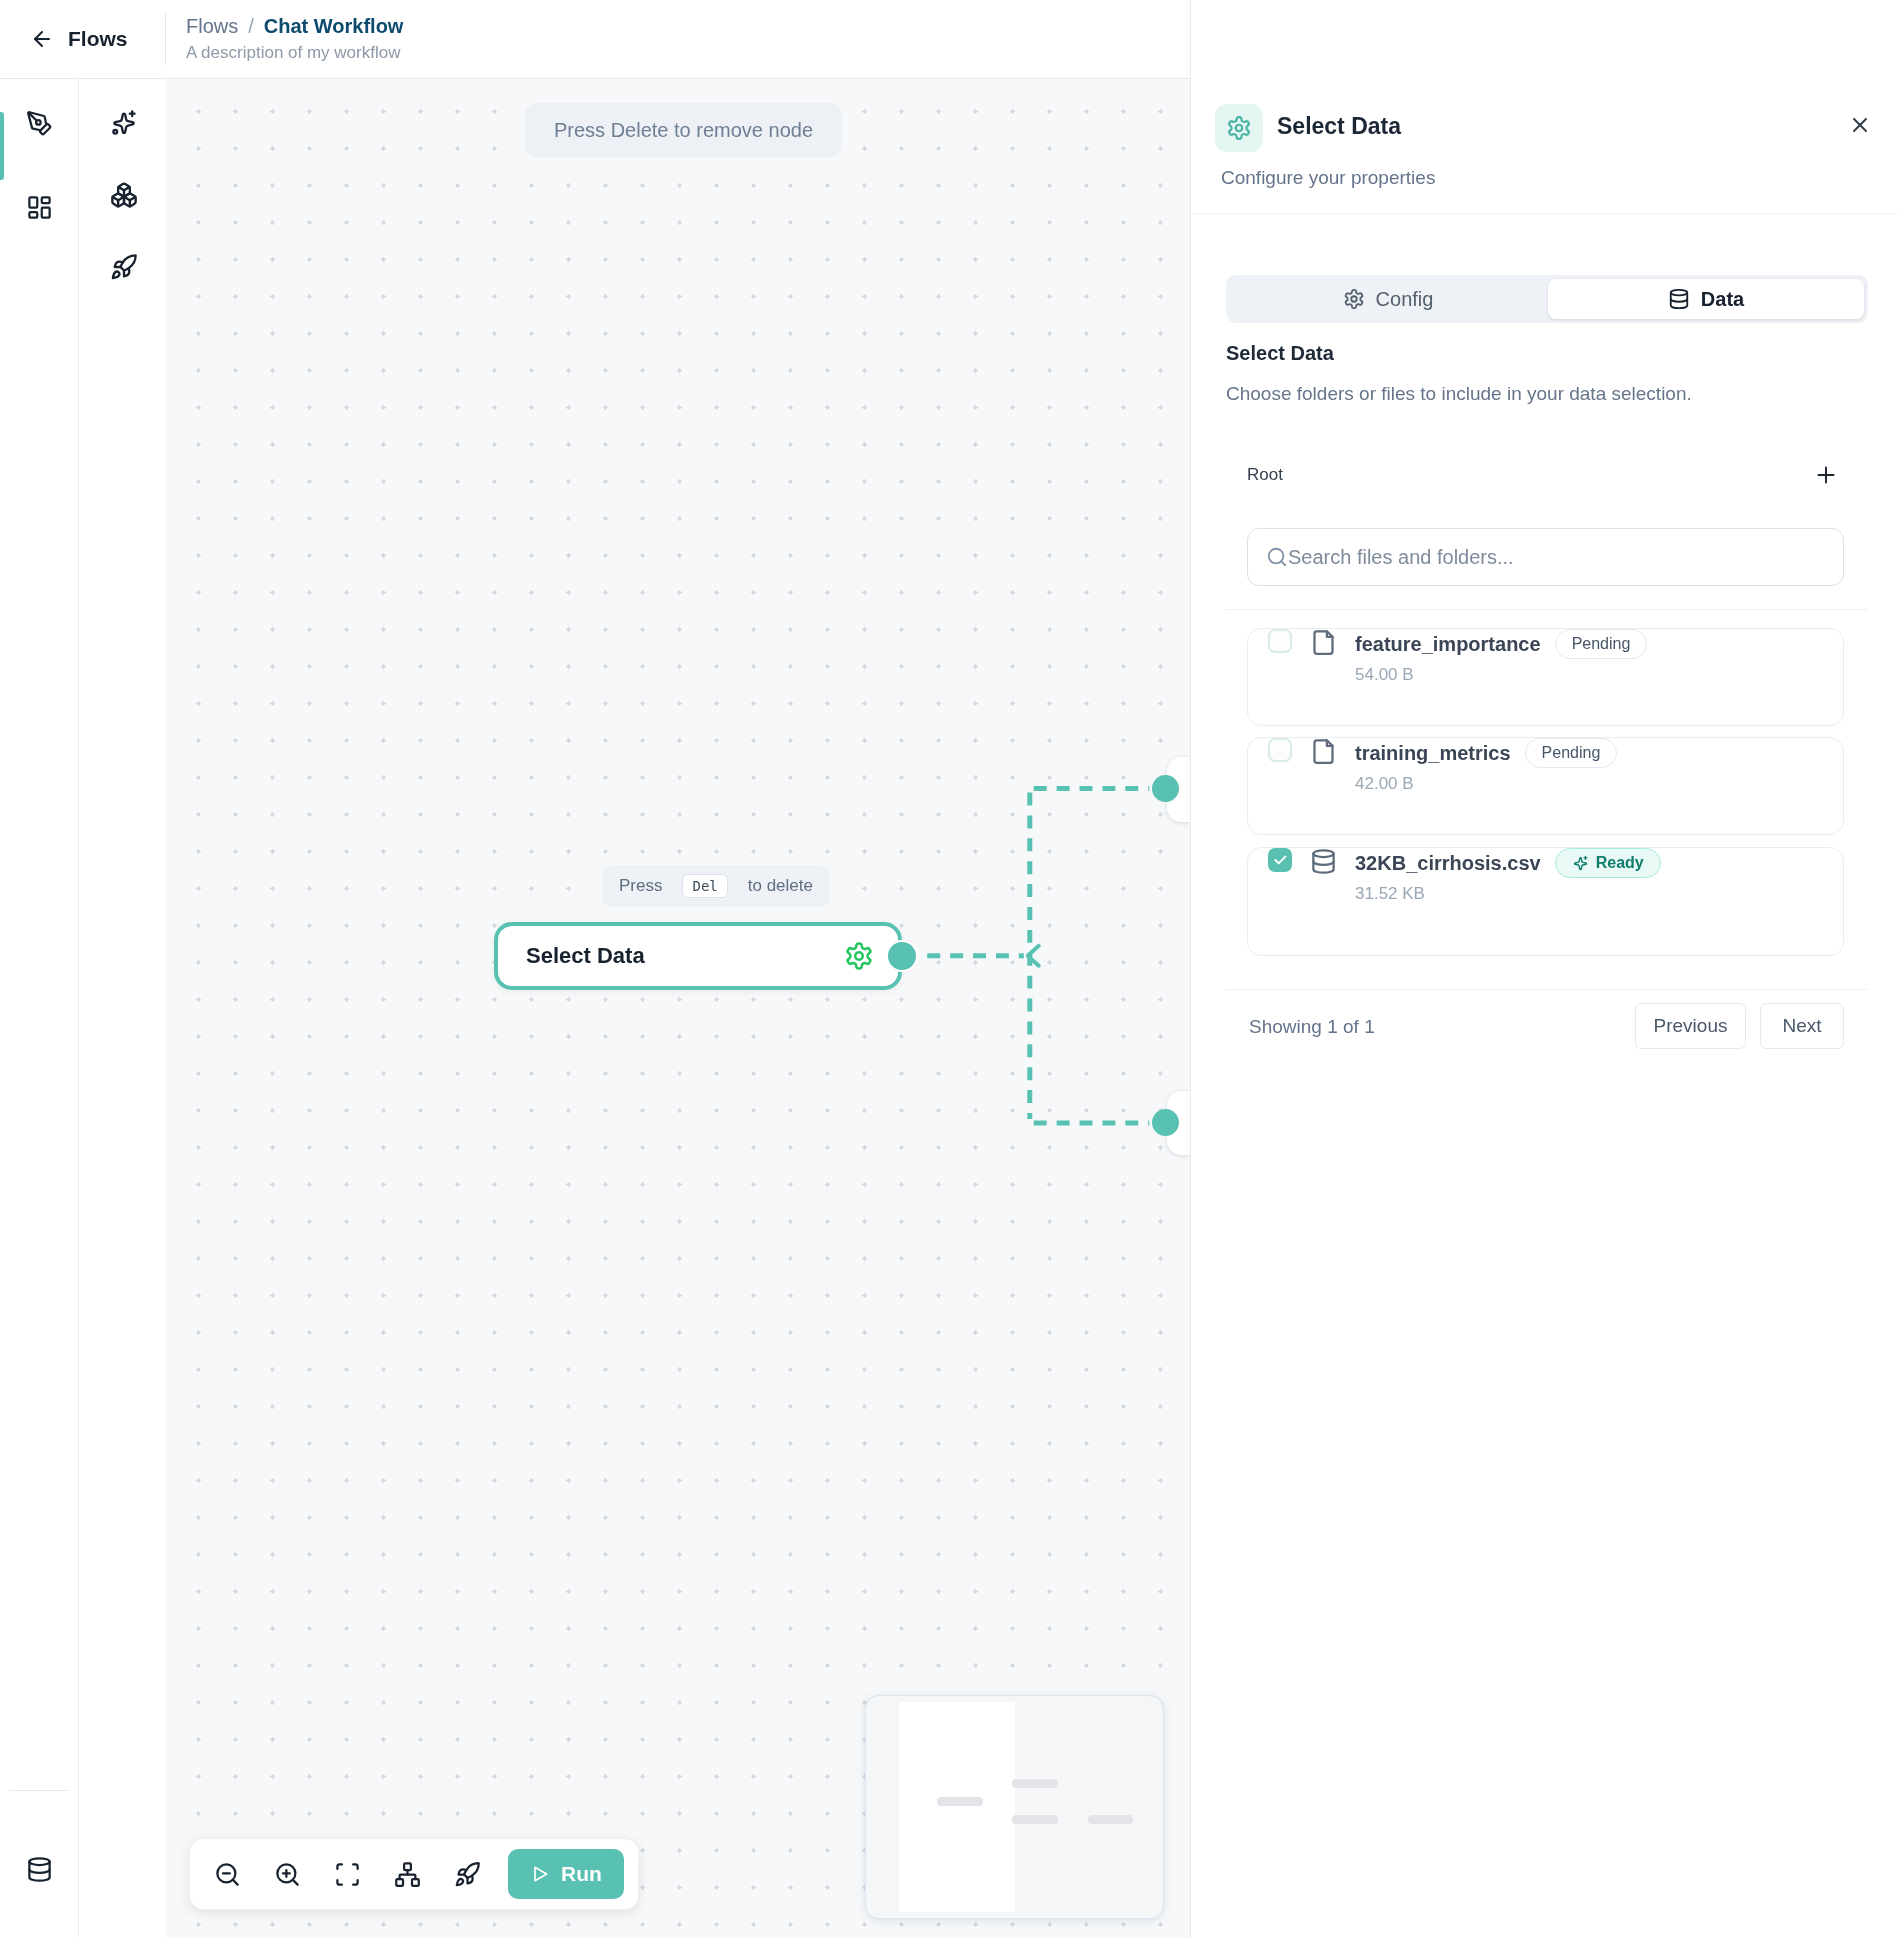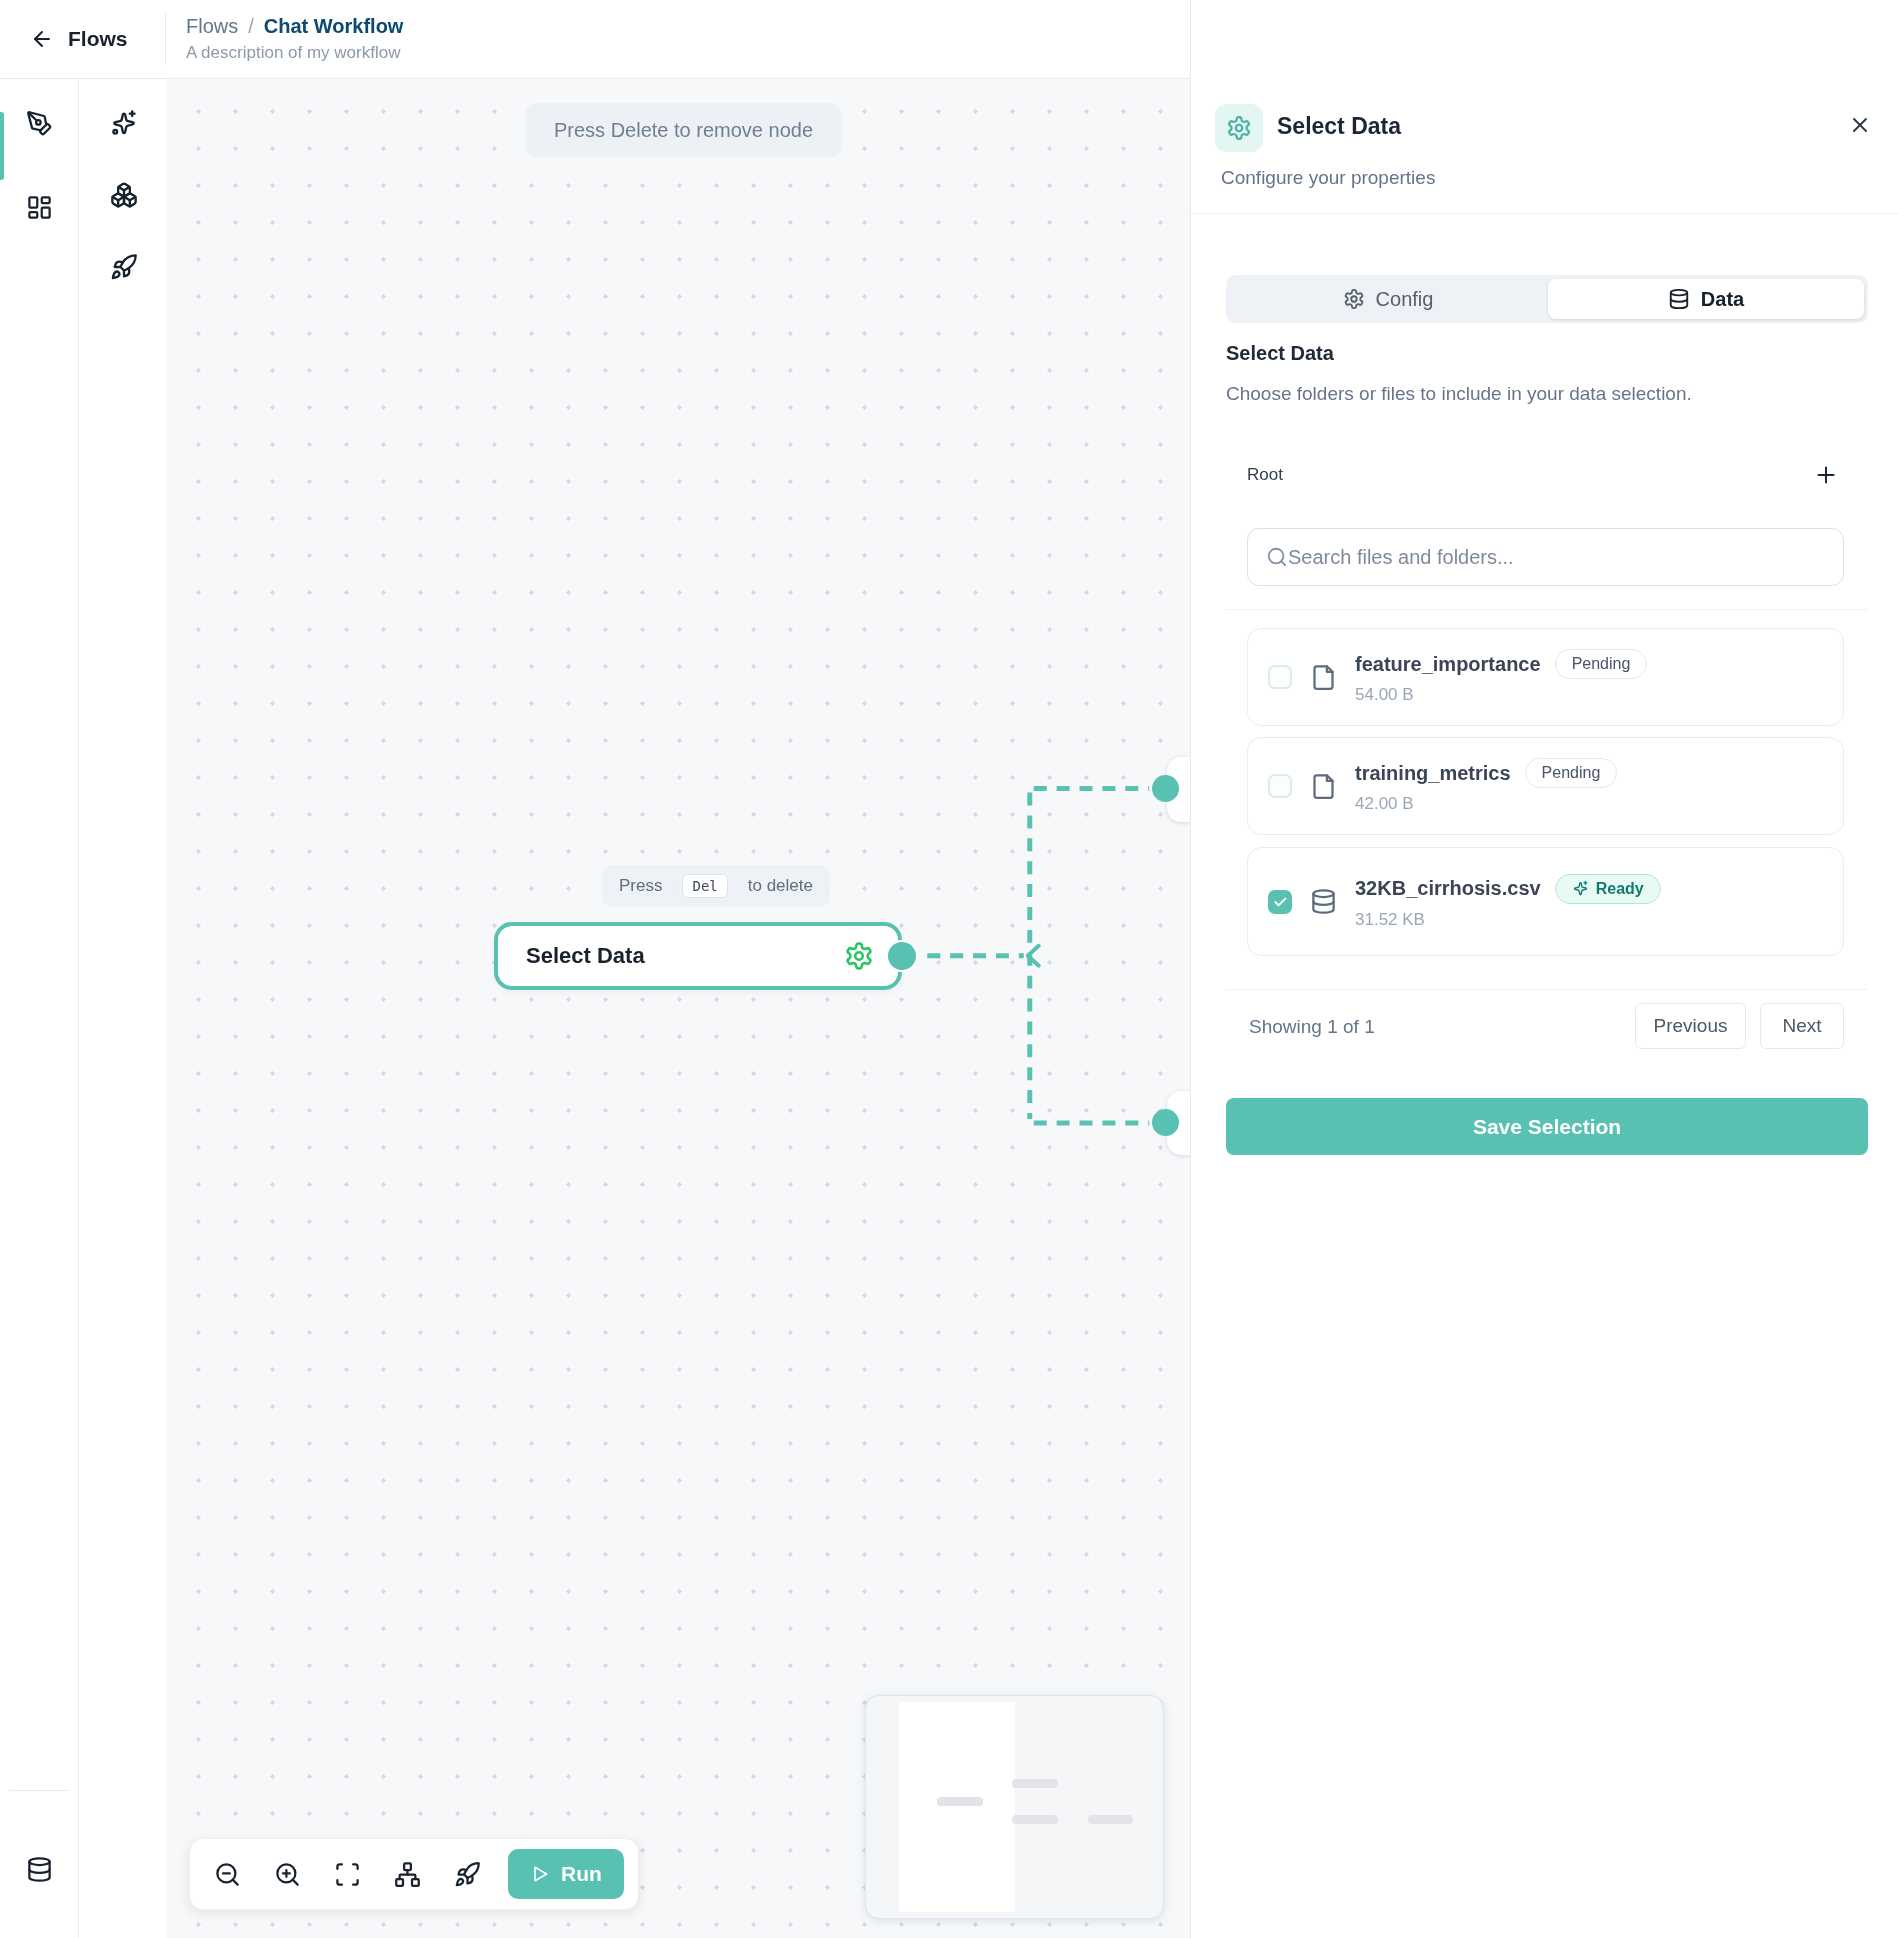--- a/index.html
+++ b/index.html
@@ -85,21 +85,21 @@
   .root-label{font-size:17px;font-weight:400;color:#323f4f}
   .plus-btn{width:36px;height:36px;background:none;border:none;color:#1b2633;cursor:pointer;display:flex;align-items:center;justify-content:center}
   .search{position:absolute;left:56px;top:528px;width:597px;height:58px;border:1.5px solid #dbe1e9;border-radius:12px;background:#fff;display:flex;align-items:center;padding-left:18px;}
   .search input{border:none;outline:none;flex:1;font-size:20px;color:#3a4656;font-family:"Liberation Sans",sans-serif;background:transparent;height:100%}
   .search input::placeholder{color:#7e8b9c}
   .search .sic{color:#8294a7}
   .p-div2{position:absolute;left:35px;width:642px;height:1px;background:#eef0f3}
   .dv2{top:609px}
   .dv3{top:989px}
 
-  .file-card{position:absolute;left:56px;width:597px;background:#fff;border:1.5px solid #e9edf1;border-radius:14px;display:flex;align-items:center;padding:0 20px;gap:18px;cursor:pointer}
+  .file-card{position:absolute;left:56px;width:597px;background:#fff;border:1.5px solid #e9edf1;border-radius:14px;display:flex;align-items:flex-start;padding:0 20px;gap:18px;cursor:pointer}
   .fc1{top:628px;height:98px}
   .fc2{top:737px;height:98px}
   .fc3{top:847px;height:109px}
   .cbx{width:24px;height:24px;border-radius:7px;border:2px solid #d9ece7;background:#fcfefe;flex:0 0 auto;display:flex;align-items:center;justify-content:center;cursor:pointer}
   .cbx.checked{background:var(--teal);border-color:var(--teal);color:#fff}
   .f-ic{color:#5d6b7c;flex:0 0 auto}
   .f-col{display:flex;flex-direction:column;gap:6px}
   .f-row{display:flex;align-items:center;gap:14px}
   .f-name{font-size:20px;font-weight:700;color:#3a4656}
   .badge{font-size:16px;border-radius:994px;padding:5px 16px;border:1.5px solid #e4e9ef;color:#475569;background:#fff;display:flex;align-items:center;gap:7px}
@@ -404,15 +404,14 @@
       <span class="f-size">31.52 KB</span>
     </div>
   </div>
 
   <div class="p-div2 dv3"></div>
 
   <span class="foot-sum">Showing 1 of 1</span>
   <button class="pg-btn pg-prev">Previous</button>
   <button class="pg-btn pg-next">Next</button>
 
-  <button class="save">Save Selection</button>
 </aside>
 
 
 </body></html>

